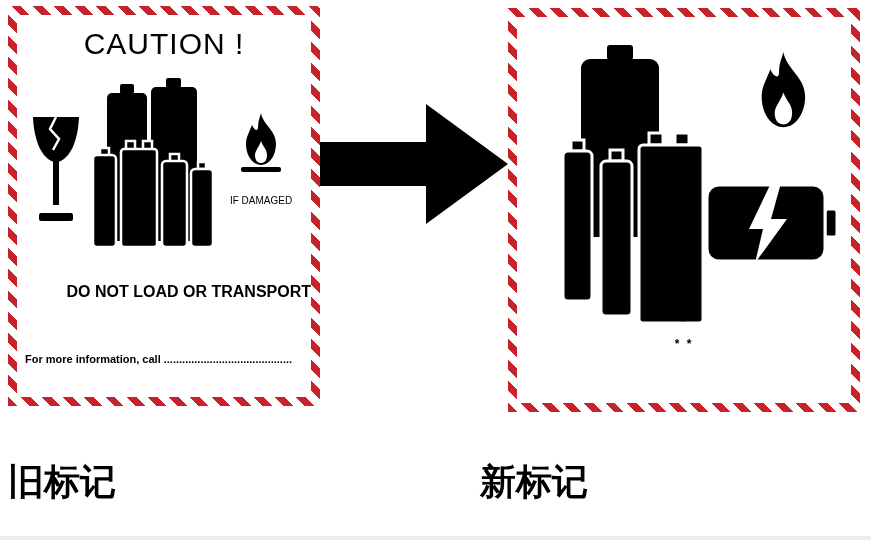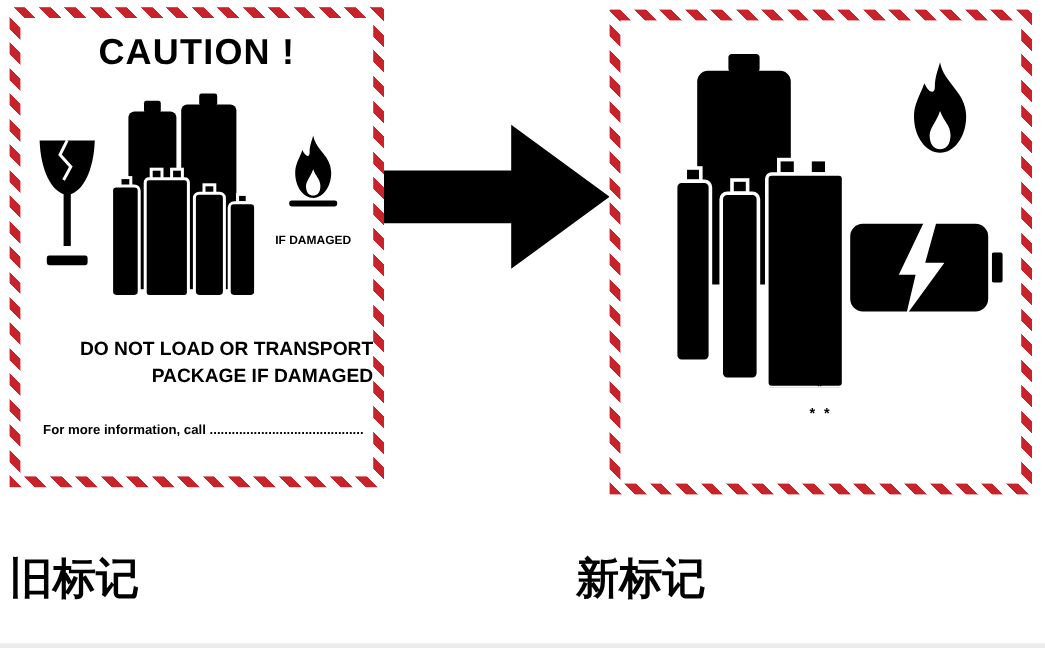--- a/index.html
+++ b/index.html
@@ -29,36 +29,36 @@
     position: relative;
     width: 100%;
     height: 100%;
     background: #ffffff;
   }
   .label-old { left: 8px; top: 6px; width: 312px; height: 400px; }
   .label-new { left: 508px; top: 8px; width: 352px; height: 404px; }
 
   .caution-title {
     position: absolute; top: 12px; left: 0; width: 100%;
-    text-align: center; font-size: 30px; font-weight: bold; letter-spacing: 1px;
+    text-align: center; font-size: 30px; font-weight: normal; letter-spacing: 1px;
   }
   .glass-icon   { position: absolute; left: 12px; top: 100px; width: 54px;  height: 112px; }
   .batts-old    { position: absolute; left: 74px; top: 58px;  width: 134px; height: 176px; }
   .flame-old    { position: absolute; left: 212px; top: 96px; width: 64px;  height: 76px; }
   .if-damaged {
     position: absolute; left: 196px; top: 180px; width: 96px;
-    text-align: center; font-size: 10px; font-weight: bold;
+    text-align: center; font-size: 10px; font-weight: normal;
   }
   .warning-block {
     position: absolute; top: 266px; left: 0; width: 100%;
     text-align: right; font-size: 16px; font-weight: bold; line-height: 1.35;
   }
   .contact-line {
     position: absolute; top: 338px; left: 8px; right: 8px;
-    font-size: 11px; font-weight: bold; white-space: nowrap; overflow: hidden; text-align: right;
+    font-size: 11px; font-weight: bold; white-space: nowrap; overflow: hidden;
   }
 
   .arrow-wrap { position: absolute; left: 320px; top: 98px; width: 188px; height: 132px; }
 
   .batts-new { position: absolute; left: 2px; top: 16px; width: 330px; height: 290px; }
   .footnote {
     position: absolute; left: 0; width: 100%; text-align: center;
     font-size: 12px; font-weight: bold; letter-spacing: 2px;
   }
   .fn1 { top: 298px; }
@@ -117,21 +117,20 @@
           <path class="blk" d="M32 2 C34 14 47 19 47 33 C47 45 40 54 32 54 C24 54 17 45 17 33 C17 26 20 22 23 14 C25 19 29 21 29 16 C29 10 31 6 32 2 Z"></path>
           <path d="M32 30 C34 36 38 38 38 44 C38 50 35 52 32 52 C29 52 26 50 26 44 C26 40 30 36 32 30 Z" fill="#ffffff"></path>
           <rect class="blk" x="12" y="56" width="40" height="5" rx="2"></rect>
         </svg>
       </div>
 
       <div class="if-damaged">IF DAMAGED</div>
 
       <div class="warning-block">
         <div>DO NOT LOAD OR TRANSPORT</div>
-        <div>PACKAGE IF DAMAGED</div>
       </div>
 
       <div class="contact-line">For more information, call ..........................................</div>
     </div>
   </div>
 
   <div class="arrow-wrap">
     <svg viewBox="0 0 188 132" xmlns="http://www.w3.org/2000/svg">
       <polygon class="blk" points="0,44 106,44 106,6 188,66 106,126 106,88 0,88"></polygon>
     </svg>

